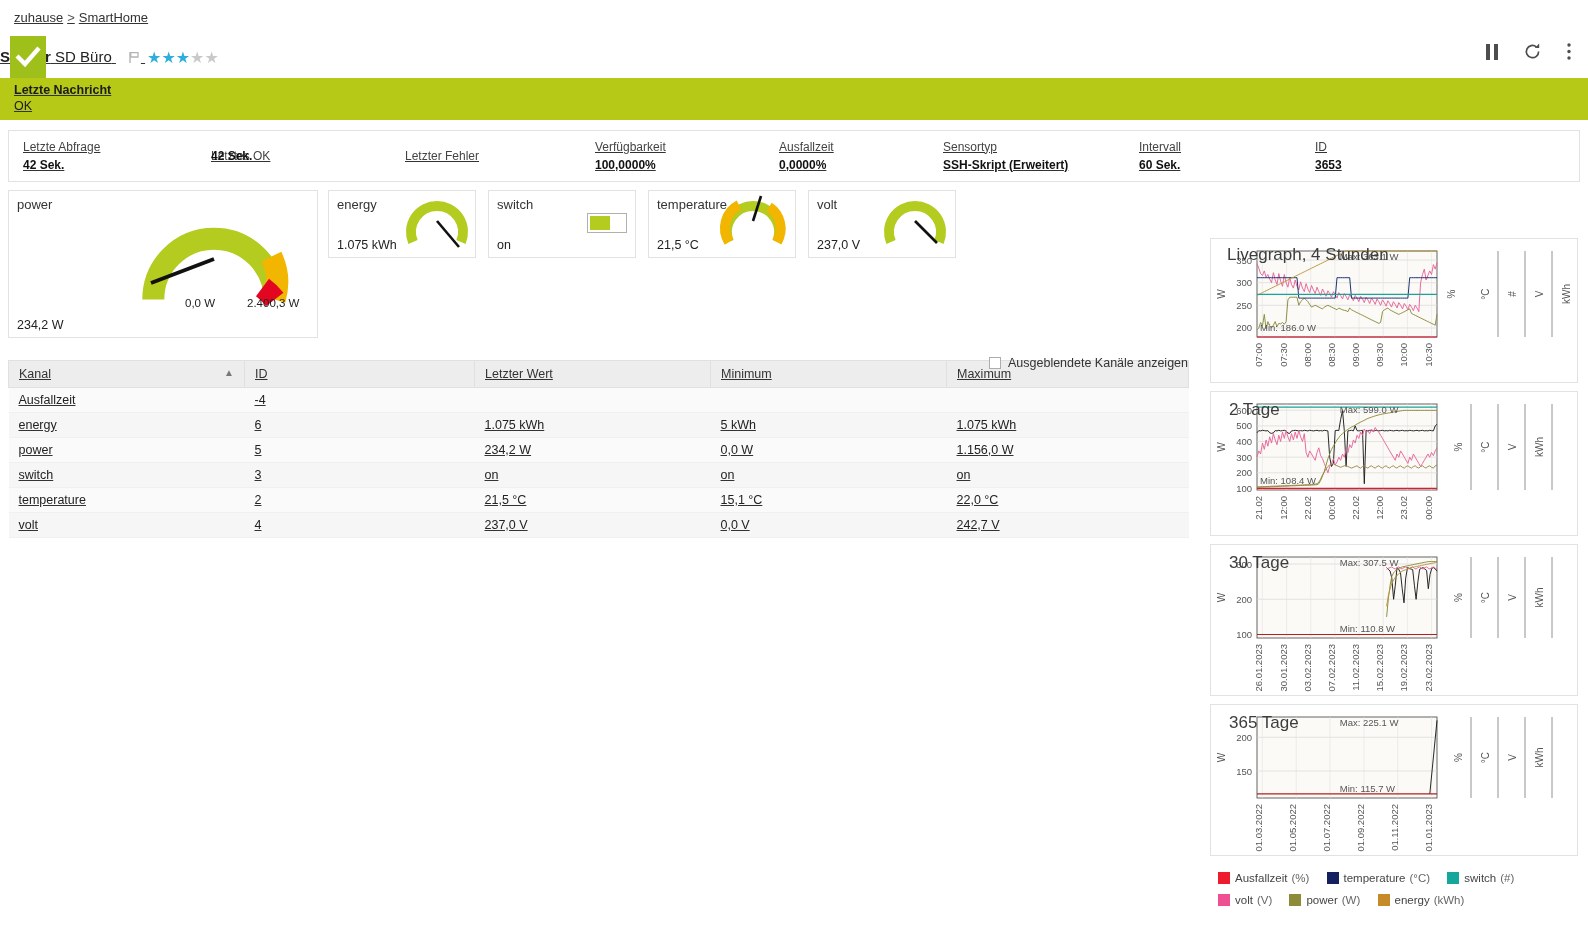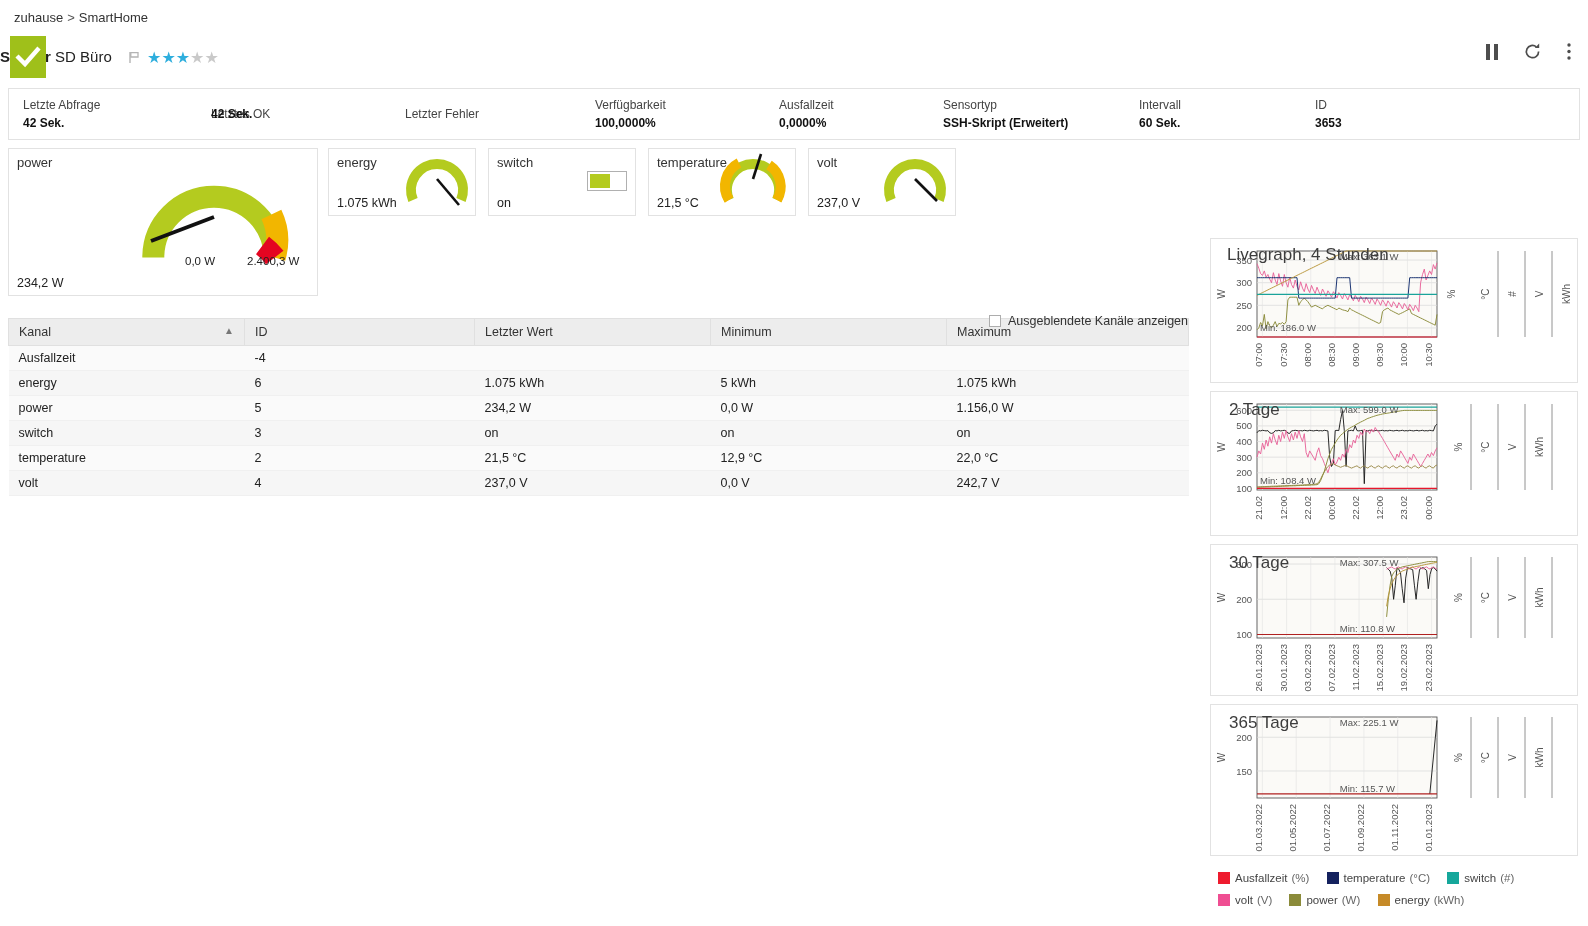--- a/index.html
+++ b/index.html
@@ -3,21 +3,21 @@
 <meta charset="utf-8">
 <style>
   * { box-sizing: border-box; margin: 0; padding: 0; }
   html, body {
     width: 1588px; height: 926px;
     background: #ffffff;
     font-family: "Liberation Sans", sans-serif;
     color: #333;
     overflow: hidden;
   }
-  .page { position: relative; width: 1588px; height: 926px; background:#fff; }
+  .page { position: relative; width: 1588px; height: 926px; background:#fff;text-decoration:underline; }
 
   
   .breadcrumb {
     height: 36px; padding: 10px 0 0 14px;
     font-size: 13px; color: #333;
   }
   .breadcrumb .sep { color:#555; margin:0 4px; }
 
   
   .titlebar {
@@ -186,20 +186,24 @@
       <span class="ticon">
         <svg width="6" height="19" viewBox="0 0 6 19">
             <circle cx="3" cy="3" r="1.7" fill="#4d4d4d"></circle>
             <circle cx="3" cy="9.5" r="1.7" fill="#4d4d4d"></circle>
             <circle cx="3" cy="16" r="1.7" fill="#4d4d4d"></circle>
           </svg>
       </span>
     </div>
   </div>
 
+  <div class="lastmsg">
+    <div class="lm-title">Letzte Nachricht</div>
+    <div class="lm-body">OK</div>
+  </div>
 
 
   <div class="infostrip">
     <div class="infocell" style="width:196px;padding-left:8px">
       <div class="lbl">Letzte Abfrage</div>
       <div class="val">42 Sek.</div>
     </div>
     <div class="infocell" style="width:194px">
       <div class="lbl">Letztes OK</div>
       <div class="val"></div>
@@ -329,21 +333,21 @@
           <td>switch</td>
           <td>3</td>
           <td>on</td>
           <td>on</td>
           <td>on</td>
         </tr>
         <tr>
           <td>temperature</td>
           <td>2</td>
           <td>21,5 °C</td>
-          <td>12,9 °C</td>
+          <td>15,1 °C</td>
           <td>22,0 °C</td>
         </tr>
         <tr>
           <td>volt</td>
           <td>4</td>
           <td>237,0 V</td>
           <td>0,0 V</td>
           <td>242,7 V</td>
         </tr>
       </tbody>

